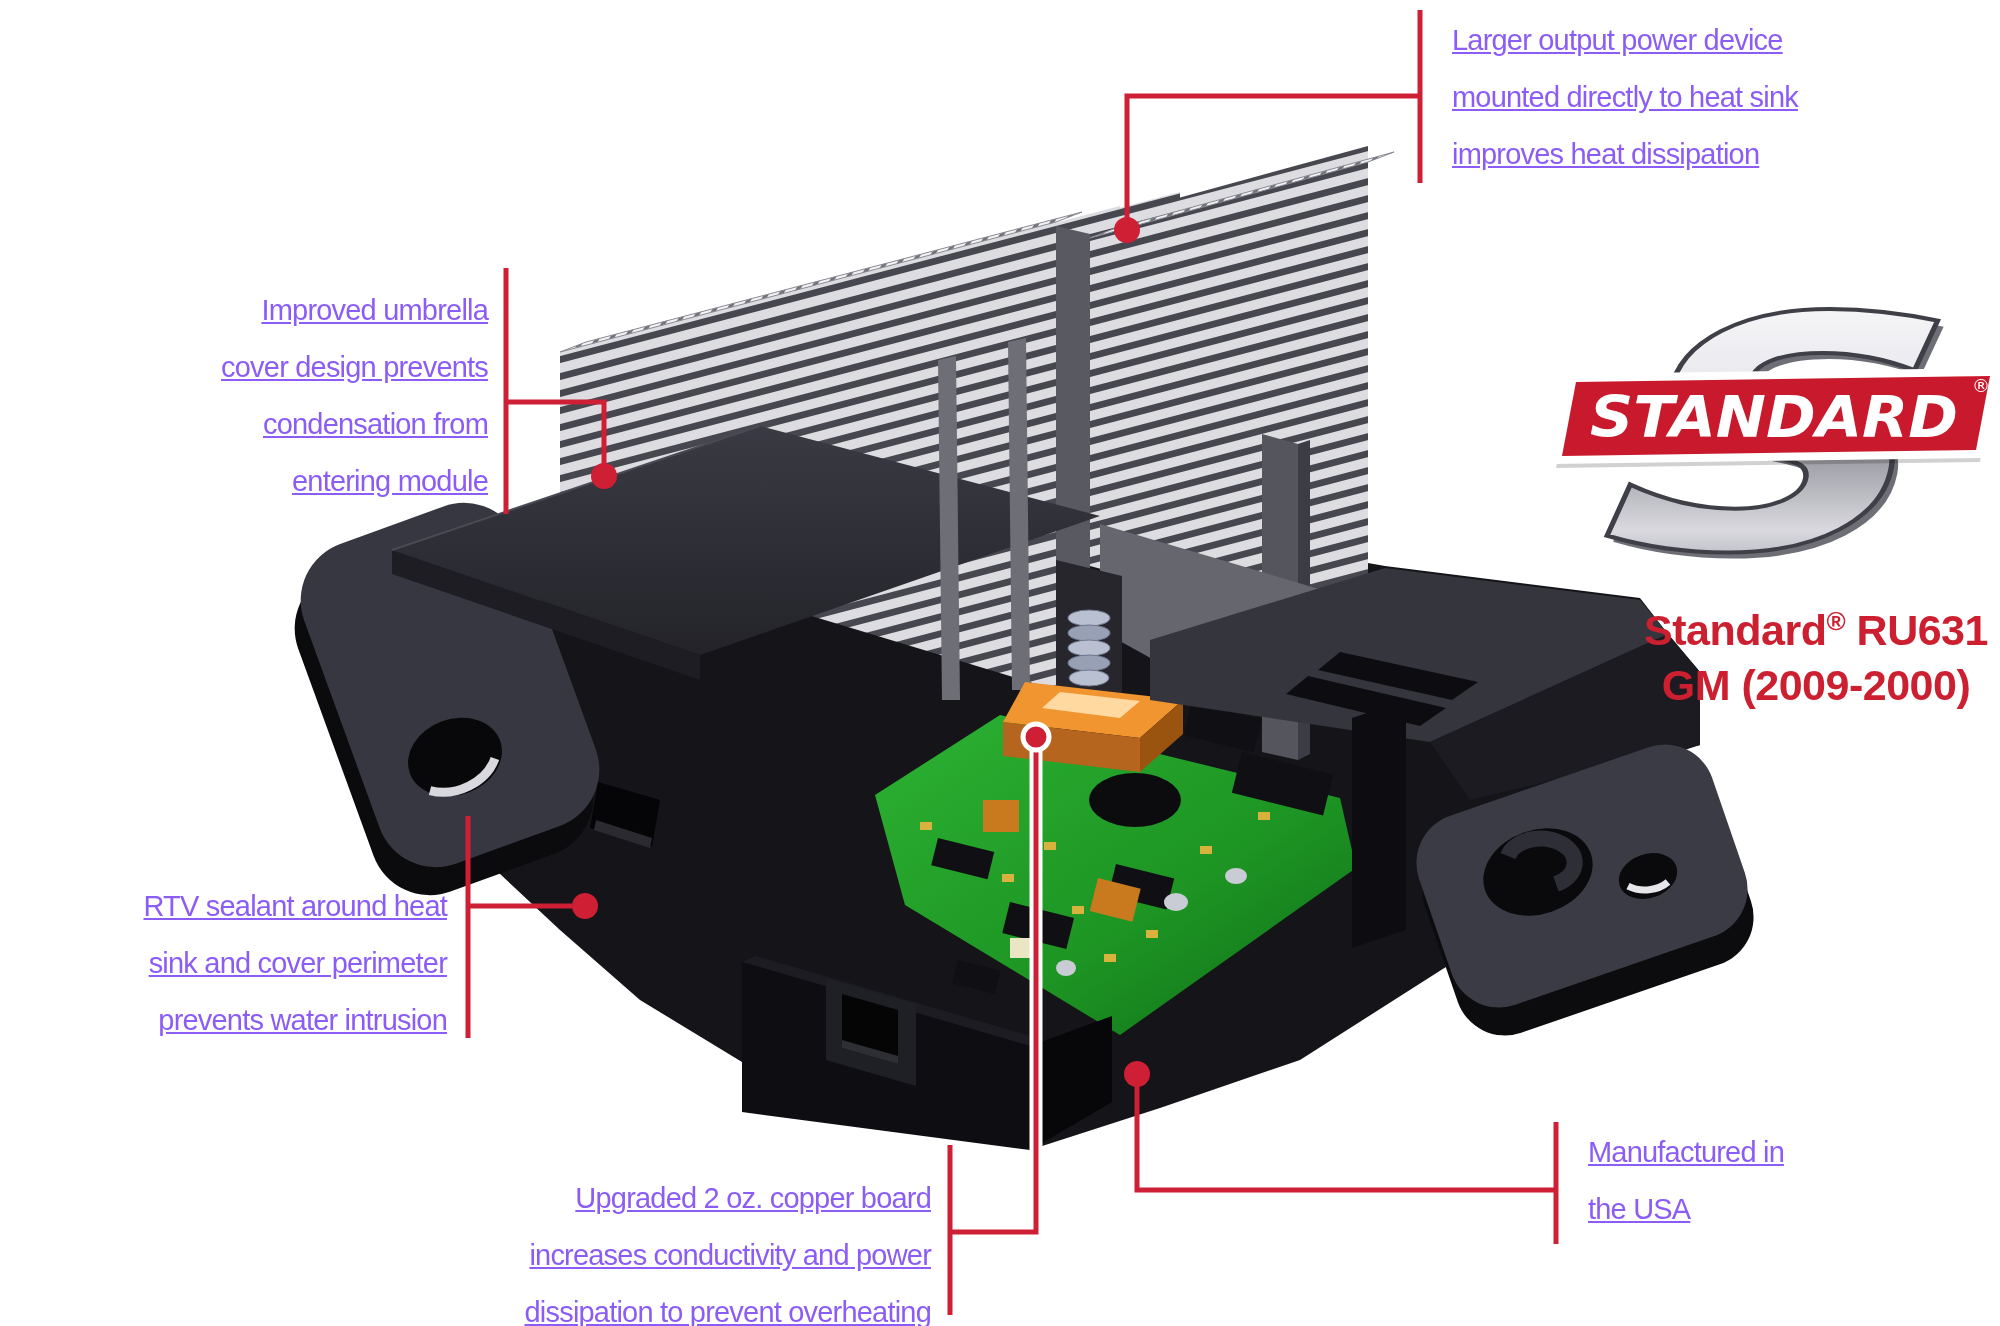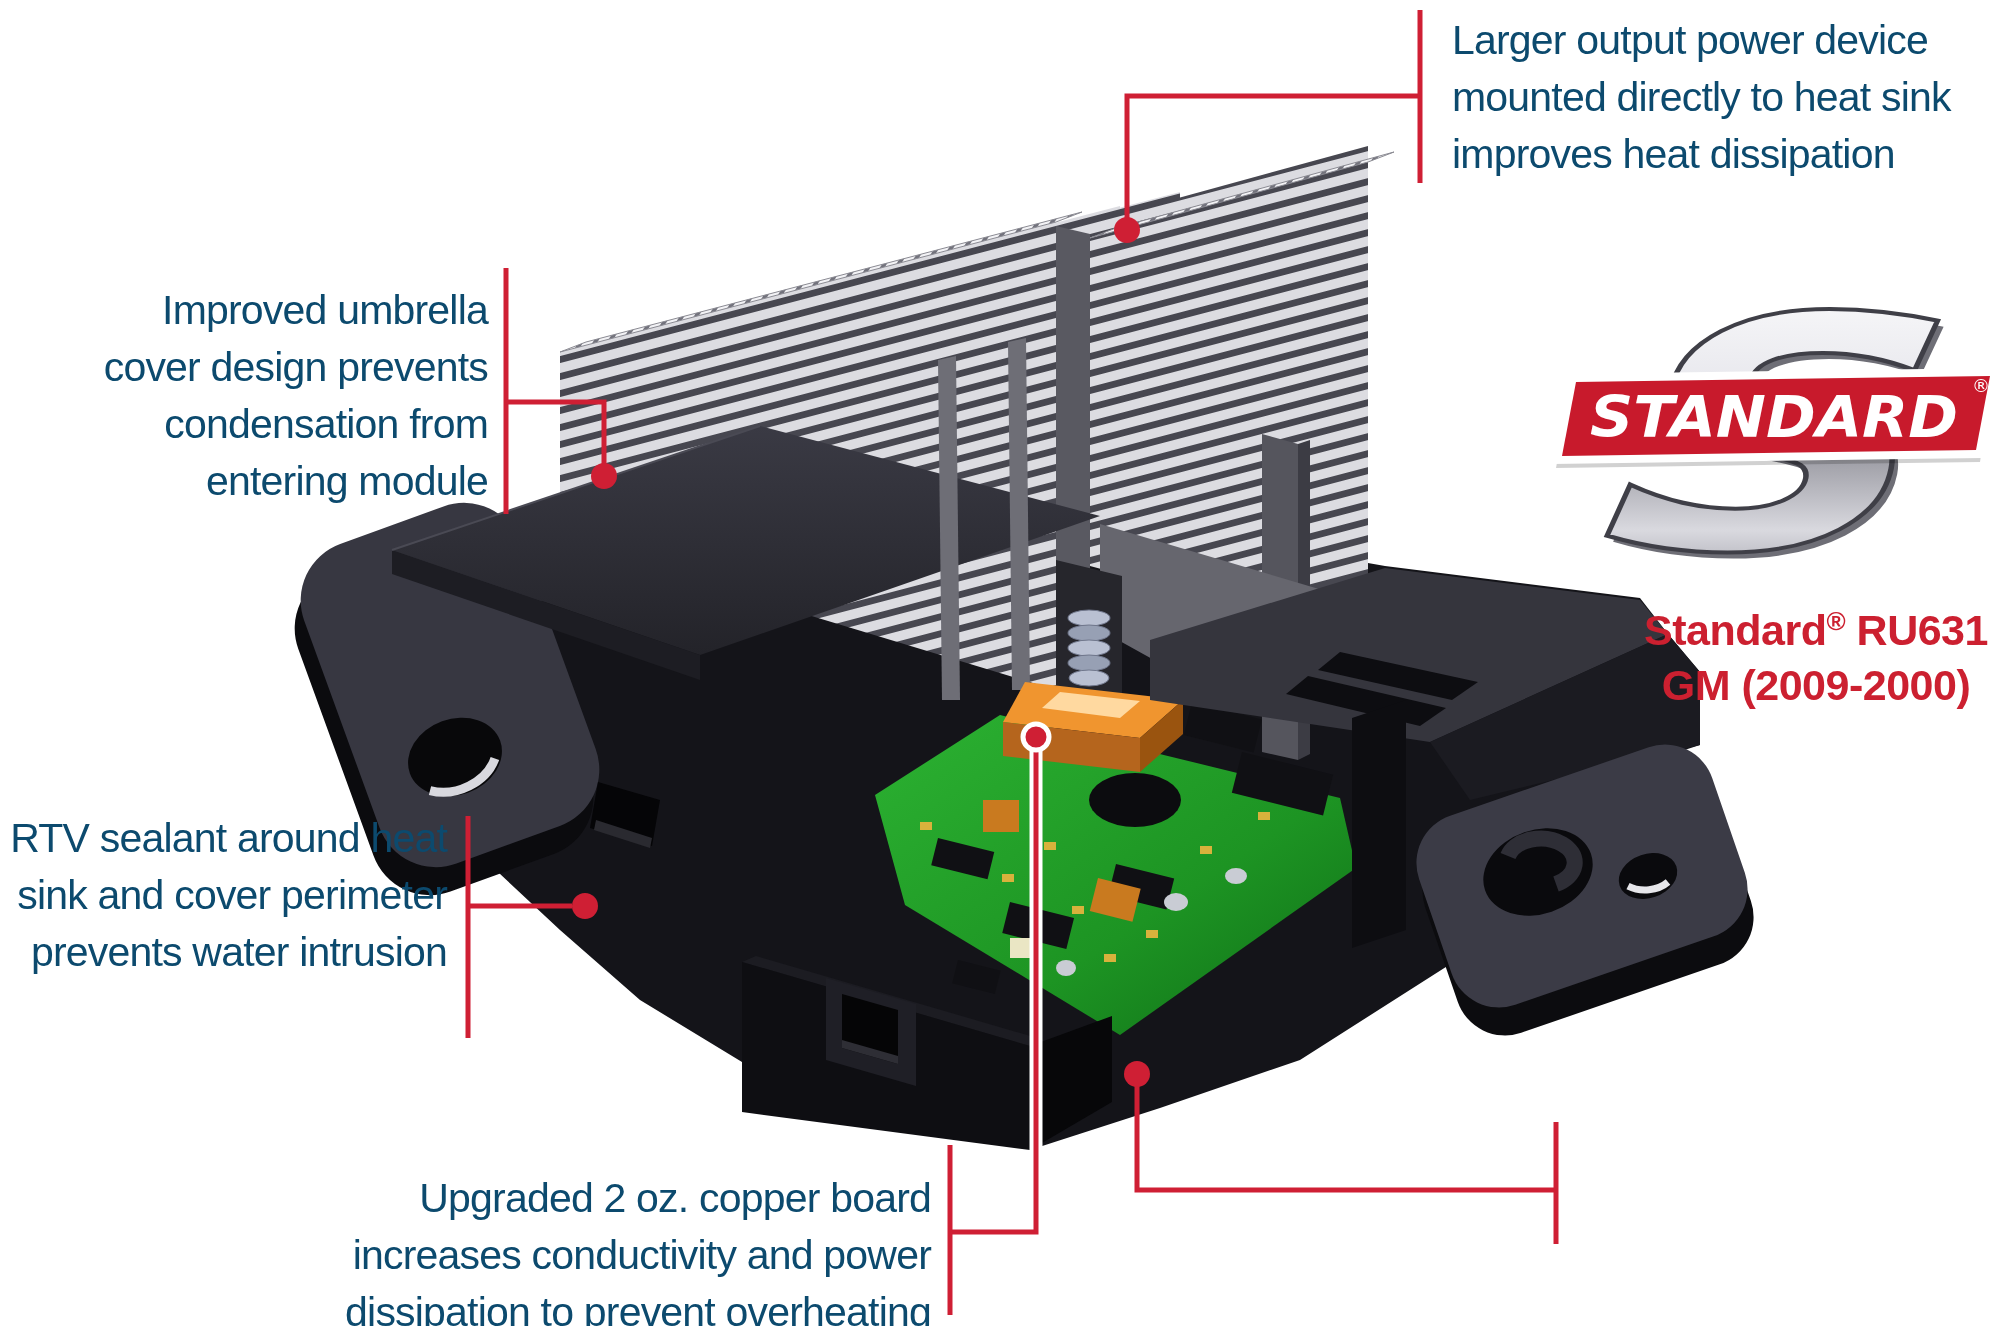--- a/index.html
+++ b/index.html
@@ -1,21 +1,21 @@
 <!DOCTYPE html>
 <html><head>
 <meta charset="utf-8">
 <style>
   html,body{margin:0;padding:0;}
   body{width:2000px;height:1326px;position:relative;background:#ffffff;
        font-family:"Liberation Sans", sans-serif;overflow:hidden;}
   .stage{position:absolute;left:0;top:0;width:2000px;height:1326px;}
   svg.device{position:absolute;left:0;top:0;}
-  .callout{position:absolute;white-space:pre-line;color:#0c4a6e;
-           font-size:41px;line-height:57px;letter-spacing:-0.8px;}
+  .callout{position:absolute;white-space:pre-line;color:#8b5cf6;
+           font-size:29px;line-height:57px;letter-spacing:-0.8px;text-decoration:underline;}
   .callout.right{text-align:right;}
   .caption{position:absolute;left:1614px;top:594px;width:404px;text-align:center;
            color:#cc2030;font-weight:bold;font-size:43px;line-height:55px;letter-spacing:-0.5px;}
   .caption sup{font-size:26px;}
 </style>
 </head>
 <body>
 
 <div class="stage">
 
@@ -213,27 +213,29 @@
 
 <div class="callout" style="left:1452px;top:12px;">Larger output power device
 mounted directly to heat sink
 improves heat dissipation</div>
 
 <div class="callout right" style="right:1512px;top:282px;">Improved umbrella
 cover design prevents
 condensation from
 entering module</div>
 
-<div class="callout right" style="right:1553px;top:810px;">RTV sealant around heat
+<div class="callout right" style="right:1553px;top:878px;">RTV sealant around heat
 sink and cover perimeter
 prevents water intrusion</div>
 
 <div class="callout right" style="right:1069px;top:1170px;">Upgraded 2 oz. copper board
 increases conductivity and power
 dissipation to prevent overheating</div>
 
+<div class="callout" style="left:1588px;top:1124px;">Manufactured in
+the USA</div>
 
 <div class="caption">
   <div><span>Standard</span><sup>®</sup><span> RU631</span></div>
   <div>GM (2009-2000)</div>
 </div>
 
 </div>
 
 </body></html>

